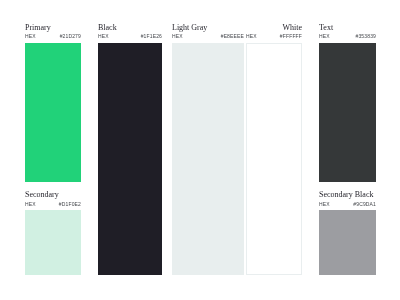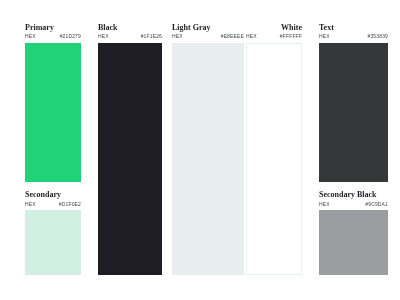--- a/index.html
+++ b/index.html
@@ -22,29 +22,29 @@
   }
   .col {
     position: absolute;
     top: 0;
     height: 300px;
   }
   .col-1 { left: 25px;  width: 56px; }
   .col-2 { left: 98px;  width: 64px; }
   .col-3 { left: 172px; width: 72px; }
   .col-4 { left: 246px; width: 56px; text-align: right; }
-  .col-5 { left: 319px; width: 57px; padding-left: 12px; }
+  .col-5 { left: 319px; width: 57px; }
 
   .swatch-group { position: absolute; left: 0; right: 0; }
   .row-top    { top: 24px; }
   .row-bottom { top: 191px; }
 
   .label {
     font-family: "Liberation Serif", serif;
-    font-weight: bold;
+    font-weight: normal;
     font-size: 8px;
     line-height: 8px;
     height: 8px;
     color: #1F1E26;
     white-space: nowrap;
   }
   .meta {
     position: relative;
     height: 6px;
     margin-top: 1px;

